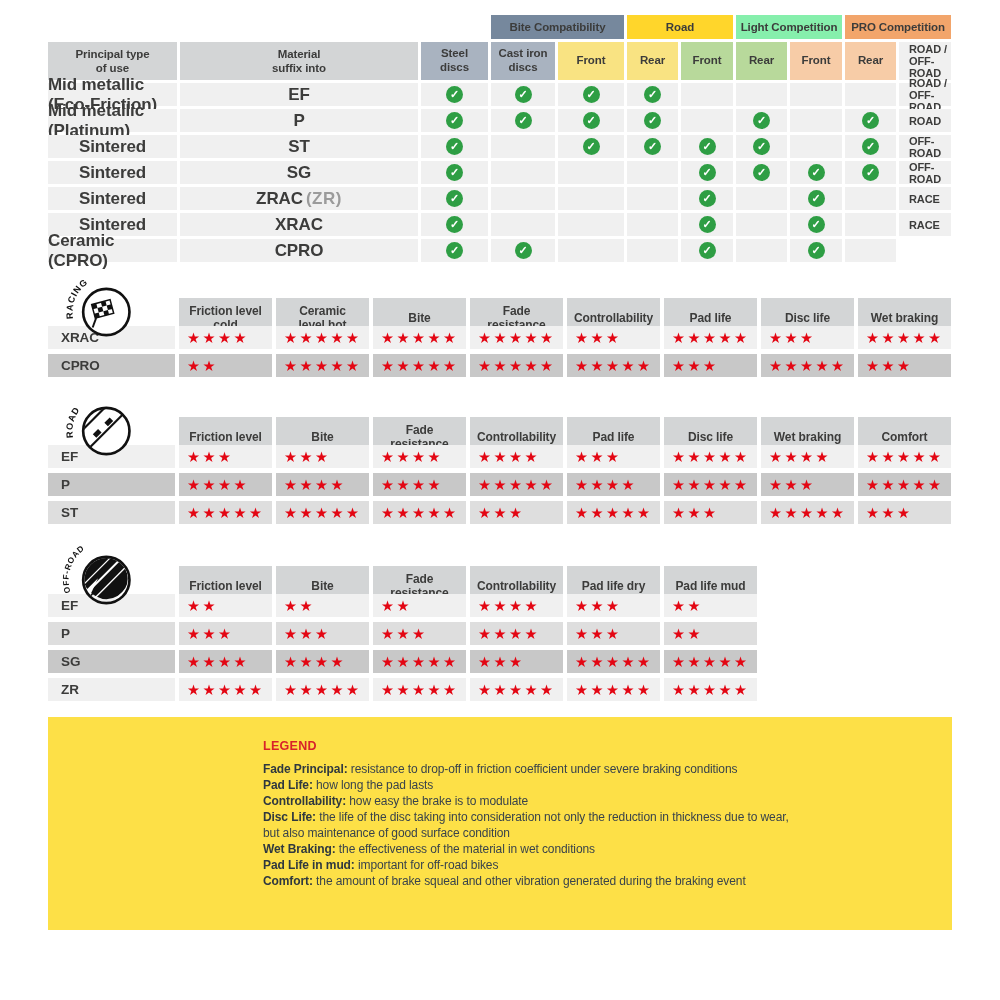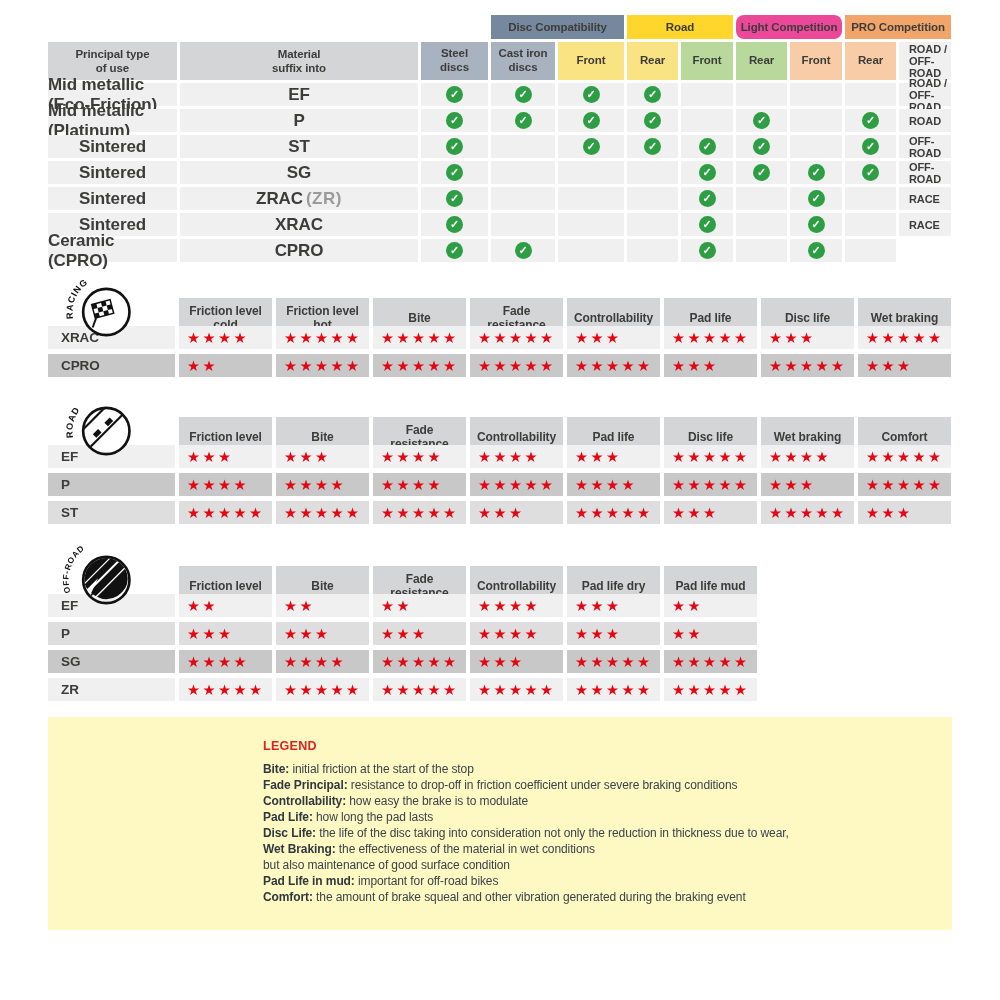--- a/index.html
+++ b/index.html
@@ -39,39 +39,39 @@
       text-align:center;font-size:12px;font-weight:700;line-height:1.2;padding:0 10px;}
   .rh.blank{background:transparent;}
   .rl{display:flex;align-items:center;font-size:13.5px;font-weight:700;padding-left:13px;}
   .rs{display:flex;align-items:center;padding-left:8px;color:#E30613;
       font-size:14.5px;letter-spacing:2.5px;}
   .shade-light{background:#F0F0F0;}
   .shade-mid{background:#DEDEDE;}
   .shade-dark{background:#C8C8C8;}
 
   
-  .legend-panel{margin:16px 48px 0 48px;width:904px;height:213px;background:#fef9c3;
+  .legend-panel{margin:16px 48px 0 48px;width:904px;height:213px;background:#fde047;
                 box-sizing:border-box;padding:22px 20px 0 215px;}
   .legend-title{color:#D8232A;font-weight:700;font-size:12.5px;letter-spacing:0.3px;margin-bottom:8px;}
   .legend-line{font-size:12px;line-height:16px;color:#39434B;}
   .legend-line b{color:#2F383F;}
 
   svg text{font-family:"Liberation Sans",sans-serif;}
 </style>
 </head>
 <body>
 
 <div class="page">
 
   <div class="compat">
     <div class="compat-grid" id="compatGrid">
         <div class="g3"></div>
-        <div class="ghdr g2" style="background: rgb(118, 136, 157);">Disc Compatibility</div>
+        <div class="ghdr g2" style="background: rgb(118, 136, 157);">Bite Compatibility</div>
         <div class="ghdr g2" style="background: rgb(255, 214, 43);">Road</div>
-        <div class="ghdr g2" style="background: #ec4899; border-radius: 8px;">Light Competition</div>
+        <div class="ghdr g2" style="background: #86efac;">Light Competition</div>
         <div class="ghdr g2" style="background: rgb(242, 165, 107);">PRO Competition</div>
         <div class="ch">
           <div>Principal type</div>
           <div>of use</div>
         </div>
         <div class="ch">
           <div>Material</div>
           <div>suffix into</div>
         </div>
         <div class="gsub" style="background: rgb(169, 179, 192);">Steel discs</div>
@@ -238,21 +238,21 @@
           <rect x="11.5" y="0" width="5.75" height="5.75" fill="#111"></rect>
         <rect x="5.75" y="5.75" width="5.75" height="5.75" fill="#111"></rect>
           <rect x="17.25" y="5.75" width="5.75" height="5.75" fill="#111"></rect>
         <rect x="0" y="11.5" width="5.75" height="5.5" fill="#111"></rect>
           <rect x="11.5" y="11.5" width="5.75" height="5.5" fill="#111"></rect>
       </g>
     </svg>
     <div class="rate-grid" id="grid-racing">
         <div class="rh blank"></div>
         <div class="rh">Friction level cold</div>
-        <div class="rh">Friction level hot</div>
+        <div class="rh">Ceramic level hot</div>
         <div class="rh">Bite</div>
         <div class="rh">Fade resistance</div>
         <div class="rh">Controllability</div>
         <div class="rh">Pad life</div>
         <div class="rh">Disc life</div>
         <div class="rh">Wet braking</div>
         <div class="rl shade-light">XRAC</div>
         <div class="rs shade-light" style="color: rgb(227, 6, 19);">★★★★</div>
         <div class="rs shade-light" style="color: rgb(227, 6, 19);">★★★★★</div>
         <div class="rs shade-light" style="color: rgb(227, 6, 19);">★★★★★</div>
@@ -385,25 +385,24 @@
         <div class="rs shade-light" style="color: rgb(227, 6, 19);">★★★★★</div>
         <div class="rs shade-light" style="color: rgb(227, 6, 19);">★★★★★</div>
         <div class="rs shade-light" style="color: rgb(227, 6, 19);">★★★★★</div>
         <div class="rs shade-light" style="color: rgb(227, 6, 19);">★★★★★</div>
       </div>
   </section>
 
   <div class="legend-panel">
     <div class="legend-title">LEGEND</div>
     <div id="legendLines">
-        <div class="legend-line"><b>Bite:</b> initial friction at the start of the stop</div>
         <div class="legend-line"><b>Fade Principal:</b> resistance to drop-off in friction coefficient under severe braking conditions</div>
+        <div class="legend-line"><b>Pad Life:</b> how long the pad lasts</div>
         <div class="legend-line"><b>Controllability:</b> how easy the brake is to modulate</div>
-        <div class="legend-line"><b>Pad Life:</b> how long the pad lasts</div>
         <div class="legend-line"><b>Disc Life:</b> the life of the disc taking into consideration not only the reduction in thickness due to wear,</div>
+        <div class="legend-line">but also maintenance of good surface condition</div>
         <div class="legend-line"><b>Wet Braking:</b> the effectiveness of the material in wet conditions</div>
-        <div class="legend-line">but also maintenance of good surface condition</div>
         <div class="legend-line"><b>Pad Life in mud:</b> important for off-road bikes</div>
         <div class="legend-line"><b>Comfort:</b> the amount of brake squeal and other vibration generated during the braking event</div>
       </div>
   </div>
 
 </div>
 
 </body></html>

